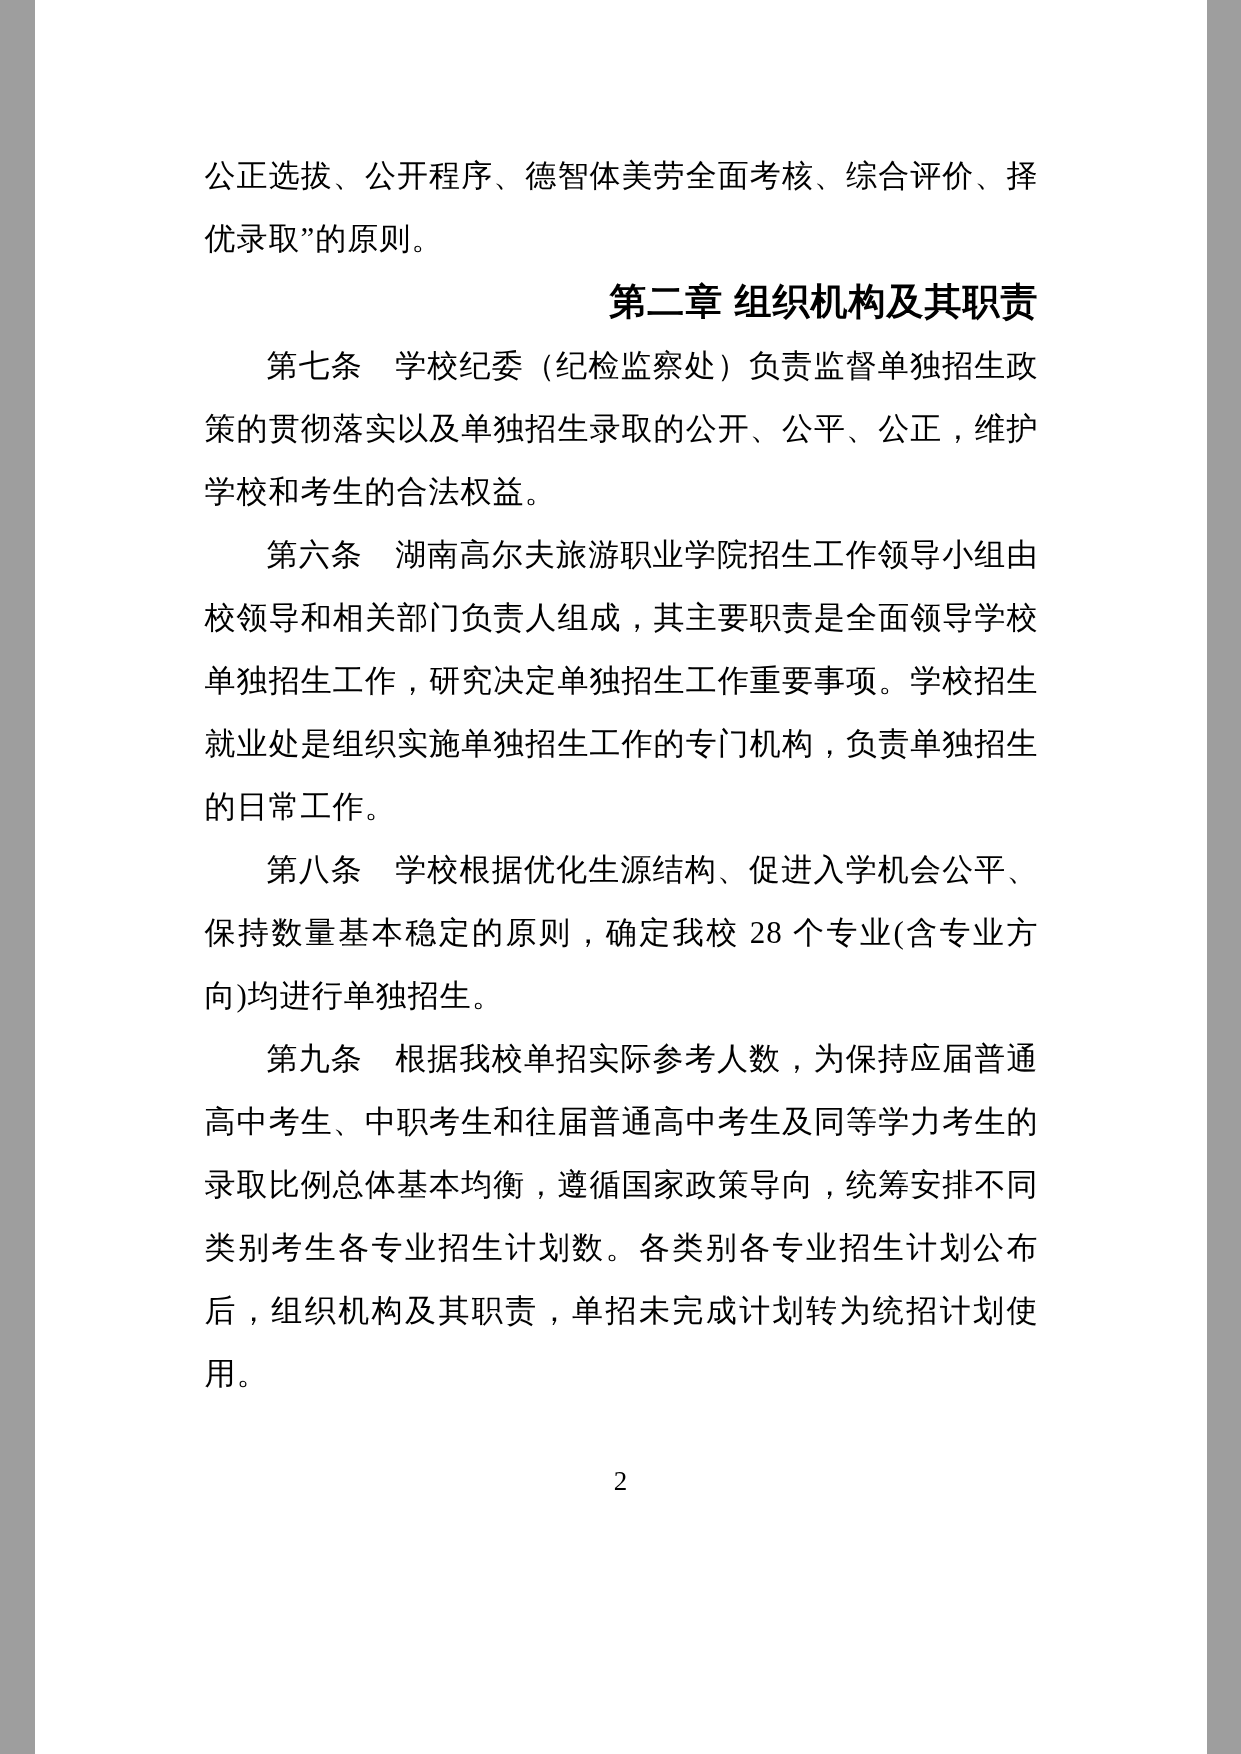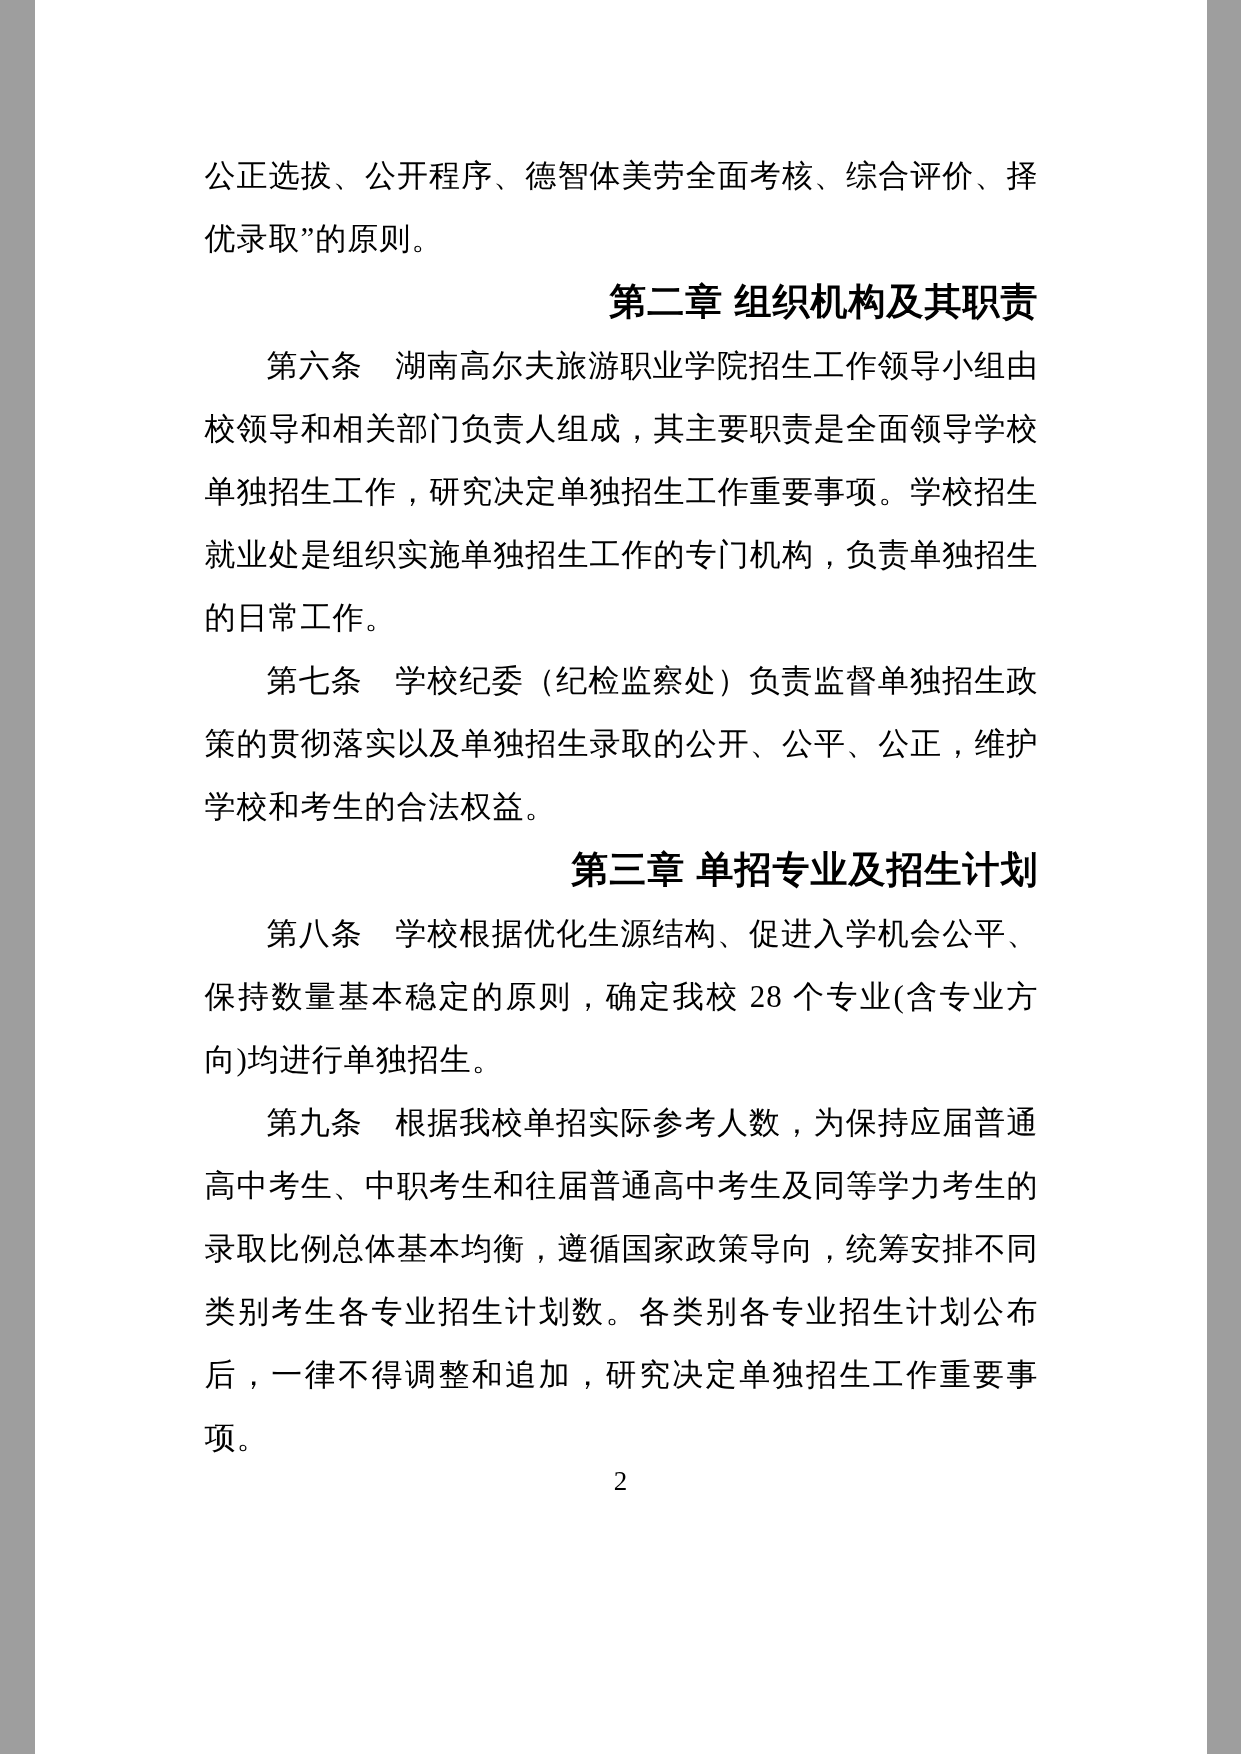--- a/index.html
+++ b/index.html
@@ -54,26 +54,25 @@
 </style>
 </head>
 <body>
 
 <div class="page">
 
   <p class="para continuation">公正选拔、公开程序、德智体美劳全面考核、综合评价、择优录取”的原则。</p>
 
   <h2 class="chapter">第二章 组织机构及其职责</h2>
 
+  <p class="para">第七条　学校纪委（纪检监察处）负责监督单独招生政策的贯彻落实以及单独招生录取的公开、公平、公正，维护学校和考生的合法权益。</p>
+
   <p class="para">第六条　湖南高尔夫旅游职业学院招生工作领导小组由校领导和相关部门负责人组成，其主要职责是全面领导学校单独招生工作，研究决定单独招生工作重要事项。学校招生就业处是组织实施单独招生工作的专门机构，负责单独招生的日常工作。</p>
 
-  <p class="para">第七条　学校纪委（纪检监察处）负责监督单独招生政策的贯彻落实以及单独招生录取的公开、公平、公正，维护学校和考生的合法权益。</p>
-
-  <h2 class="chapter">第三章 单招专业及招生计划</h2>
 
   <p class="para">第八条　学校根据优化生源结构、促进入学机会公平、保持数量基本稳定的原则，确定我校 28 个专业(含专业方向)均进行单独招生。</p>
 
-  <p class="para">第九条　根据我校单招实际参考人数，为保持应届普通高中考生、中职考生和往届普通高中考生及同等学力考生的录取比例总体基本均衡，遵循国家政策导向，统筹安排不同类别考生各专业招生计划数。各类别各专业招生计划公布后，一律不得调整和追加，研究决定单独招生工作重要事项。</p>
+  <p class="para">第九条　根据我校单招实际参考人数，为保持应届普通高中考生、中职考生和往届普通高中考生及同等学力考生的录取比例总体基本均衡，遵循国家政策导向，统筹安排不同类别考生各专业招生计划数。各类别各专业招生计划公布后，组织机构及其职责，单招未完成计划转为统招计划使用。</p>
 
 
   <div class="page-number">2</div>
 
 </div>
 
 </body></html>

